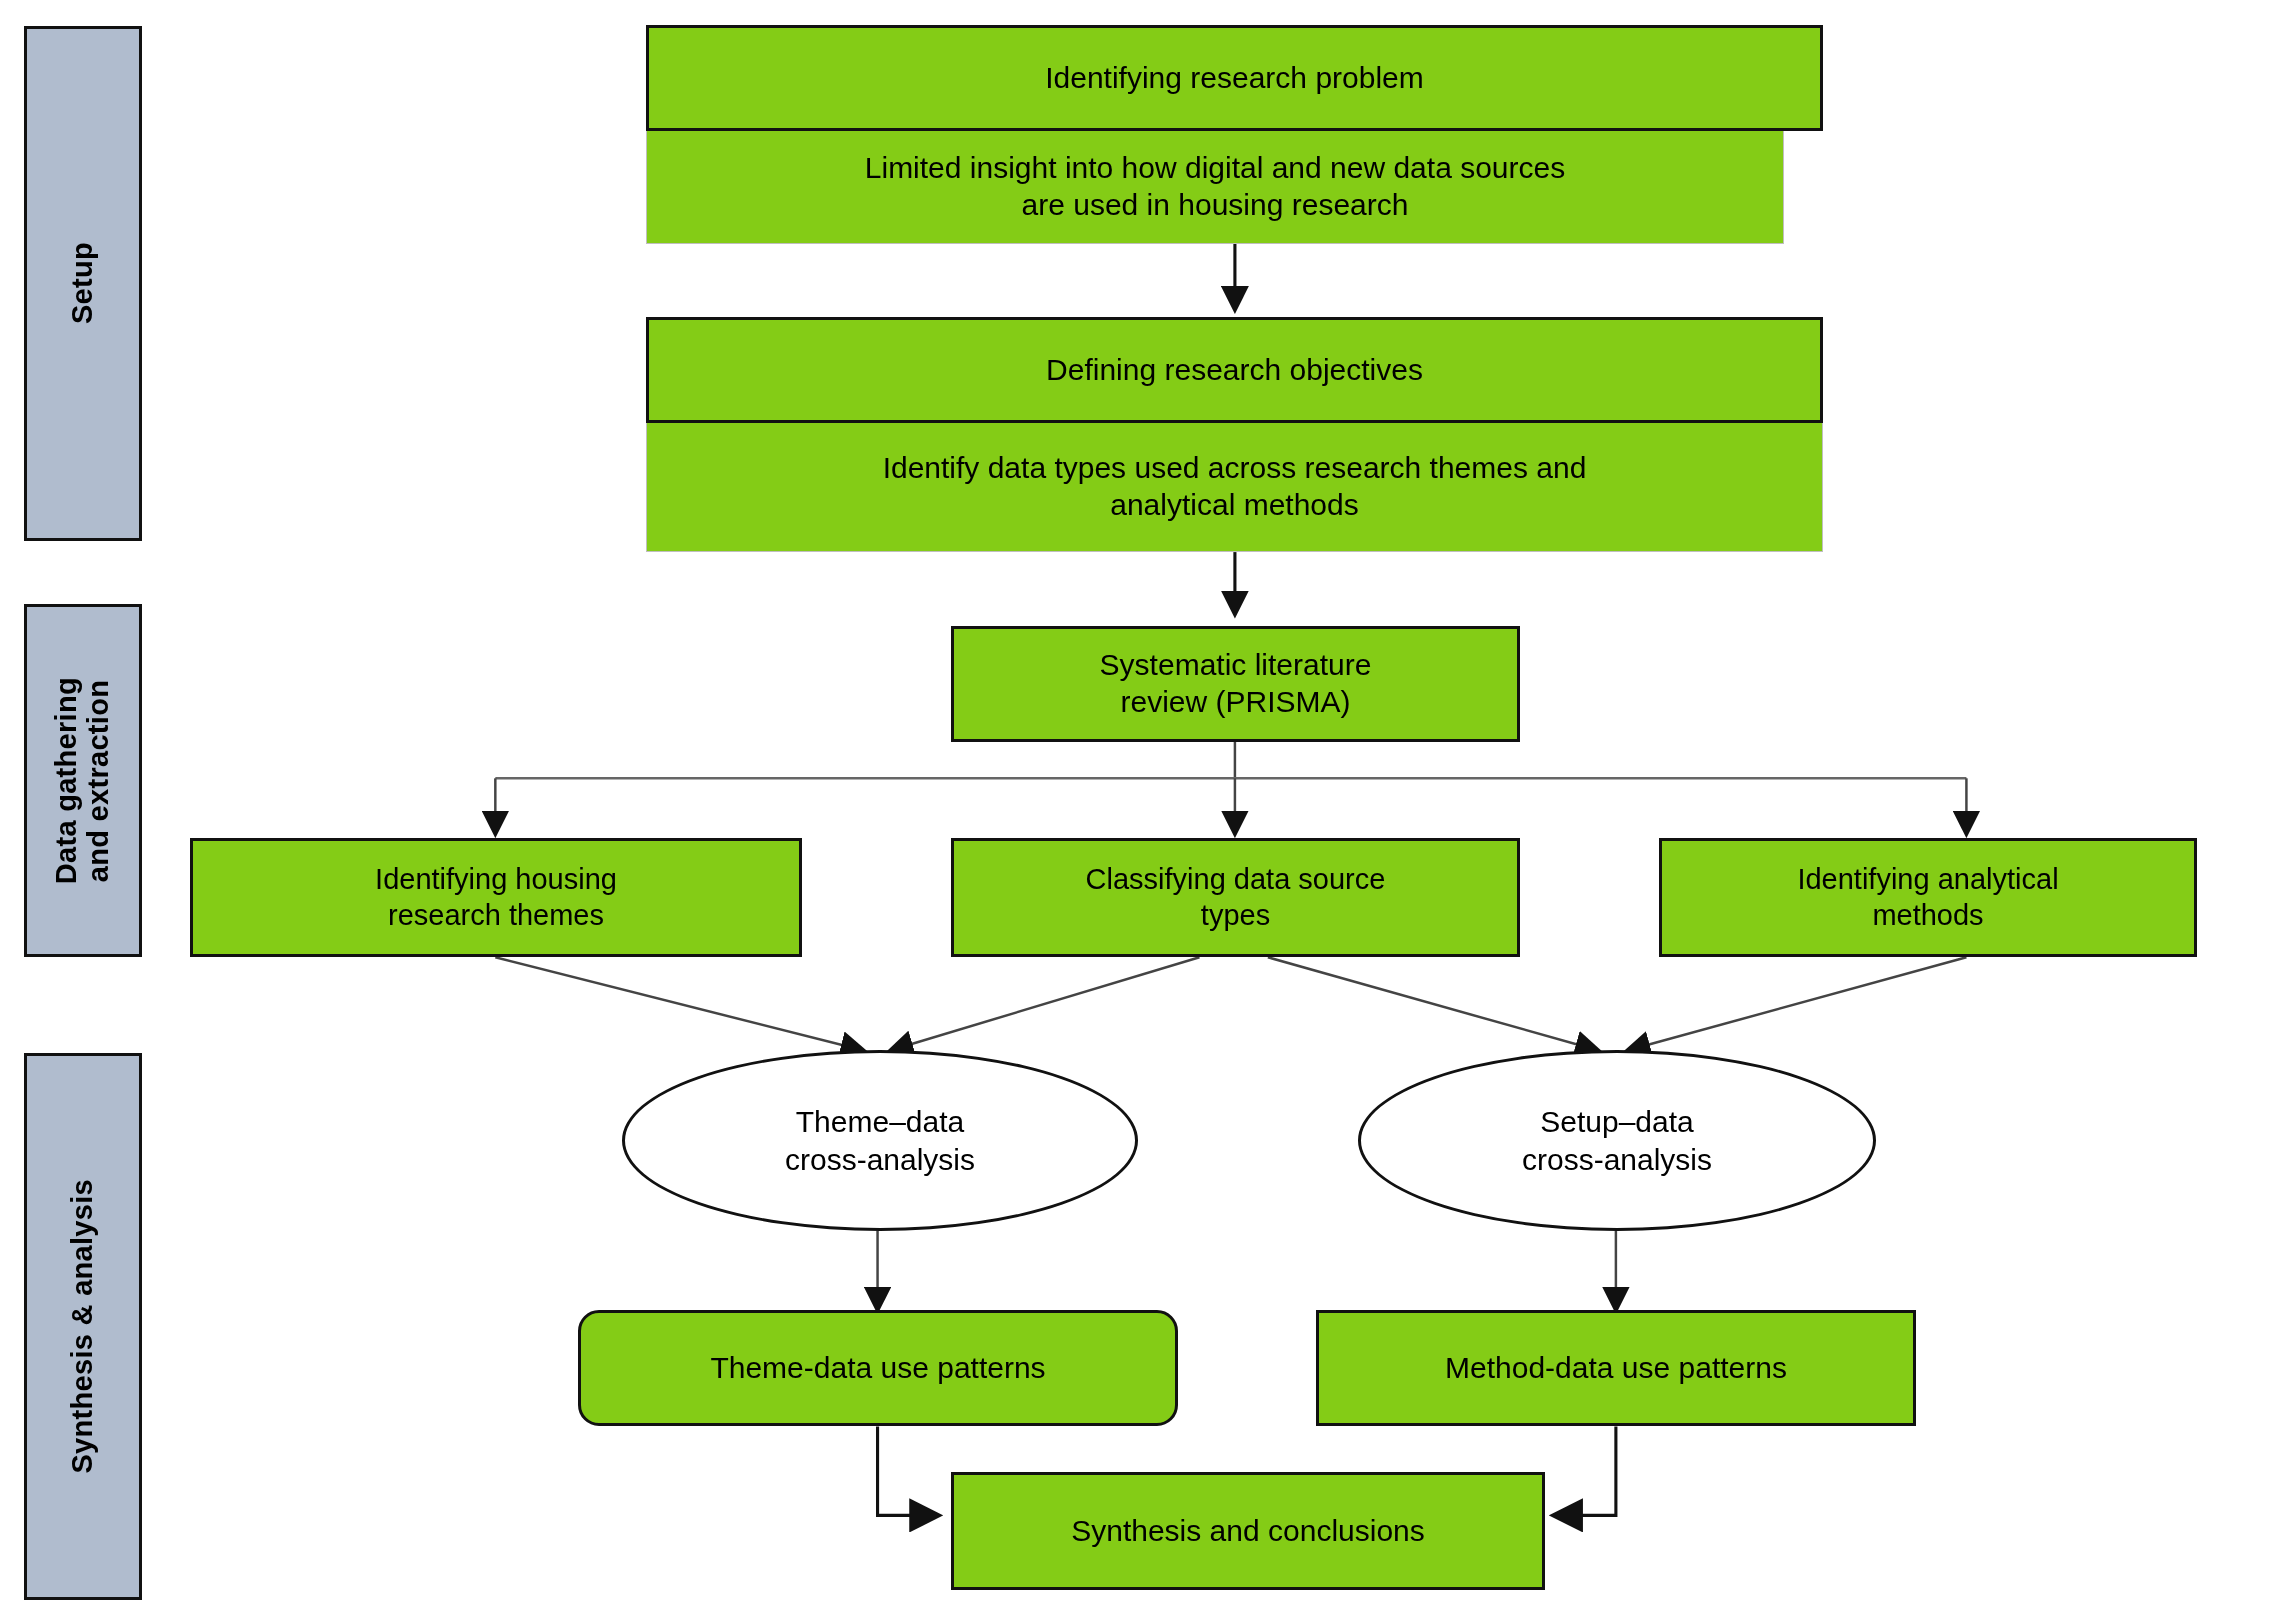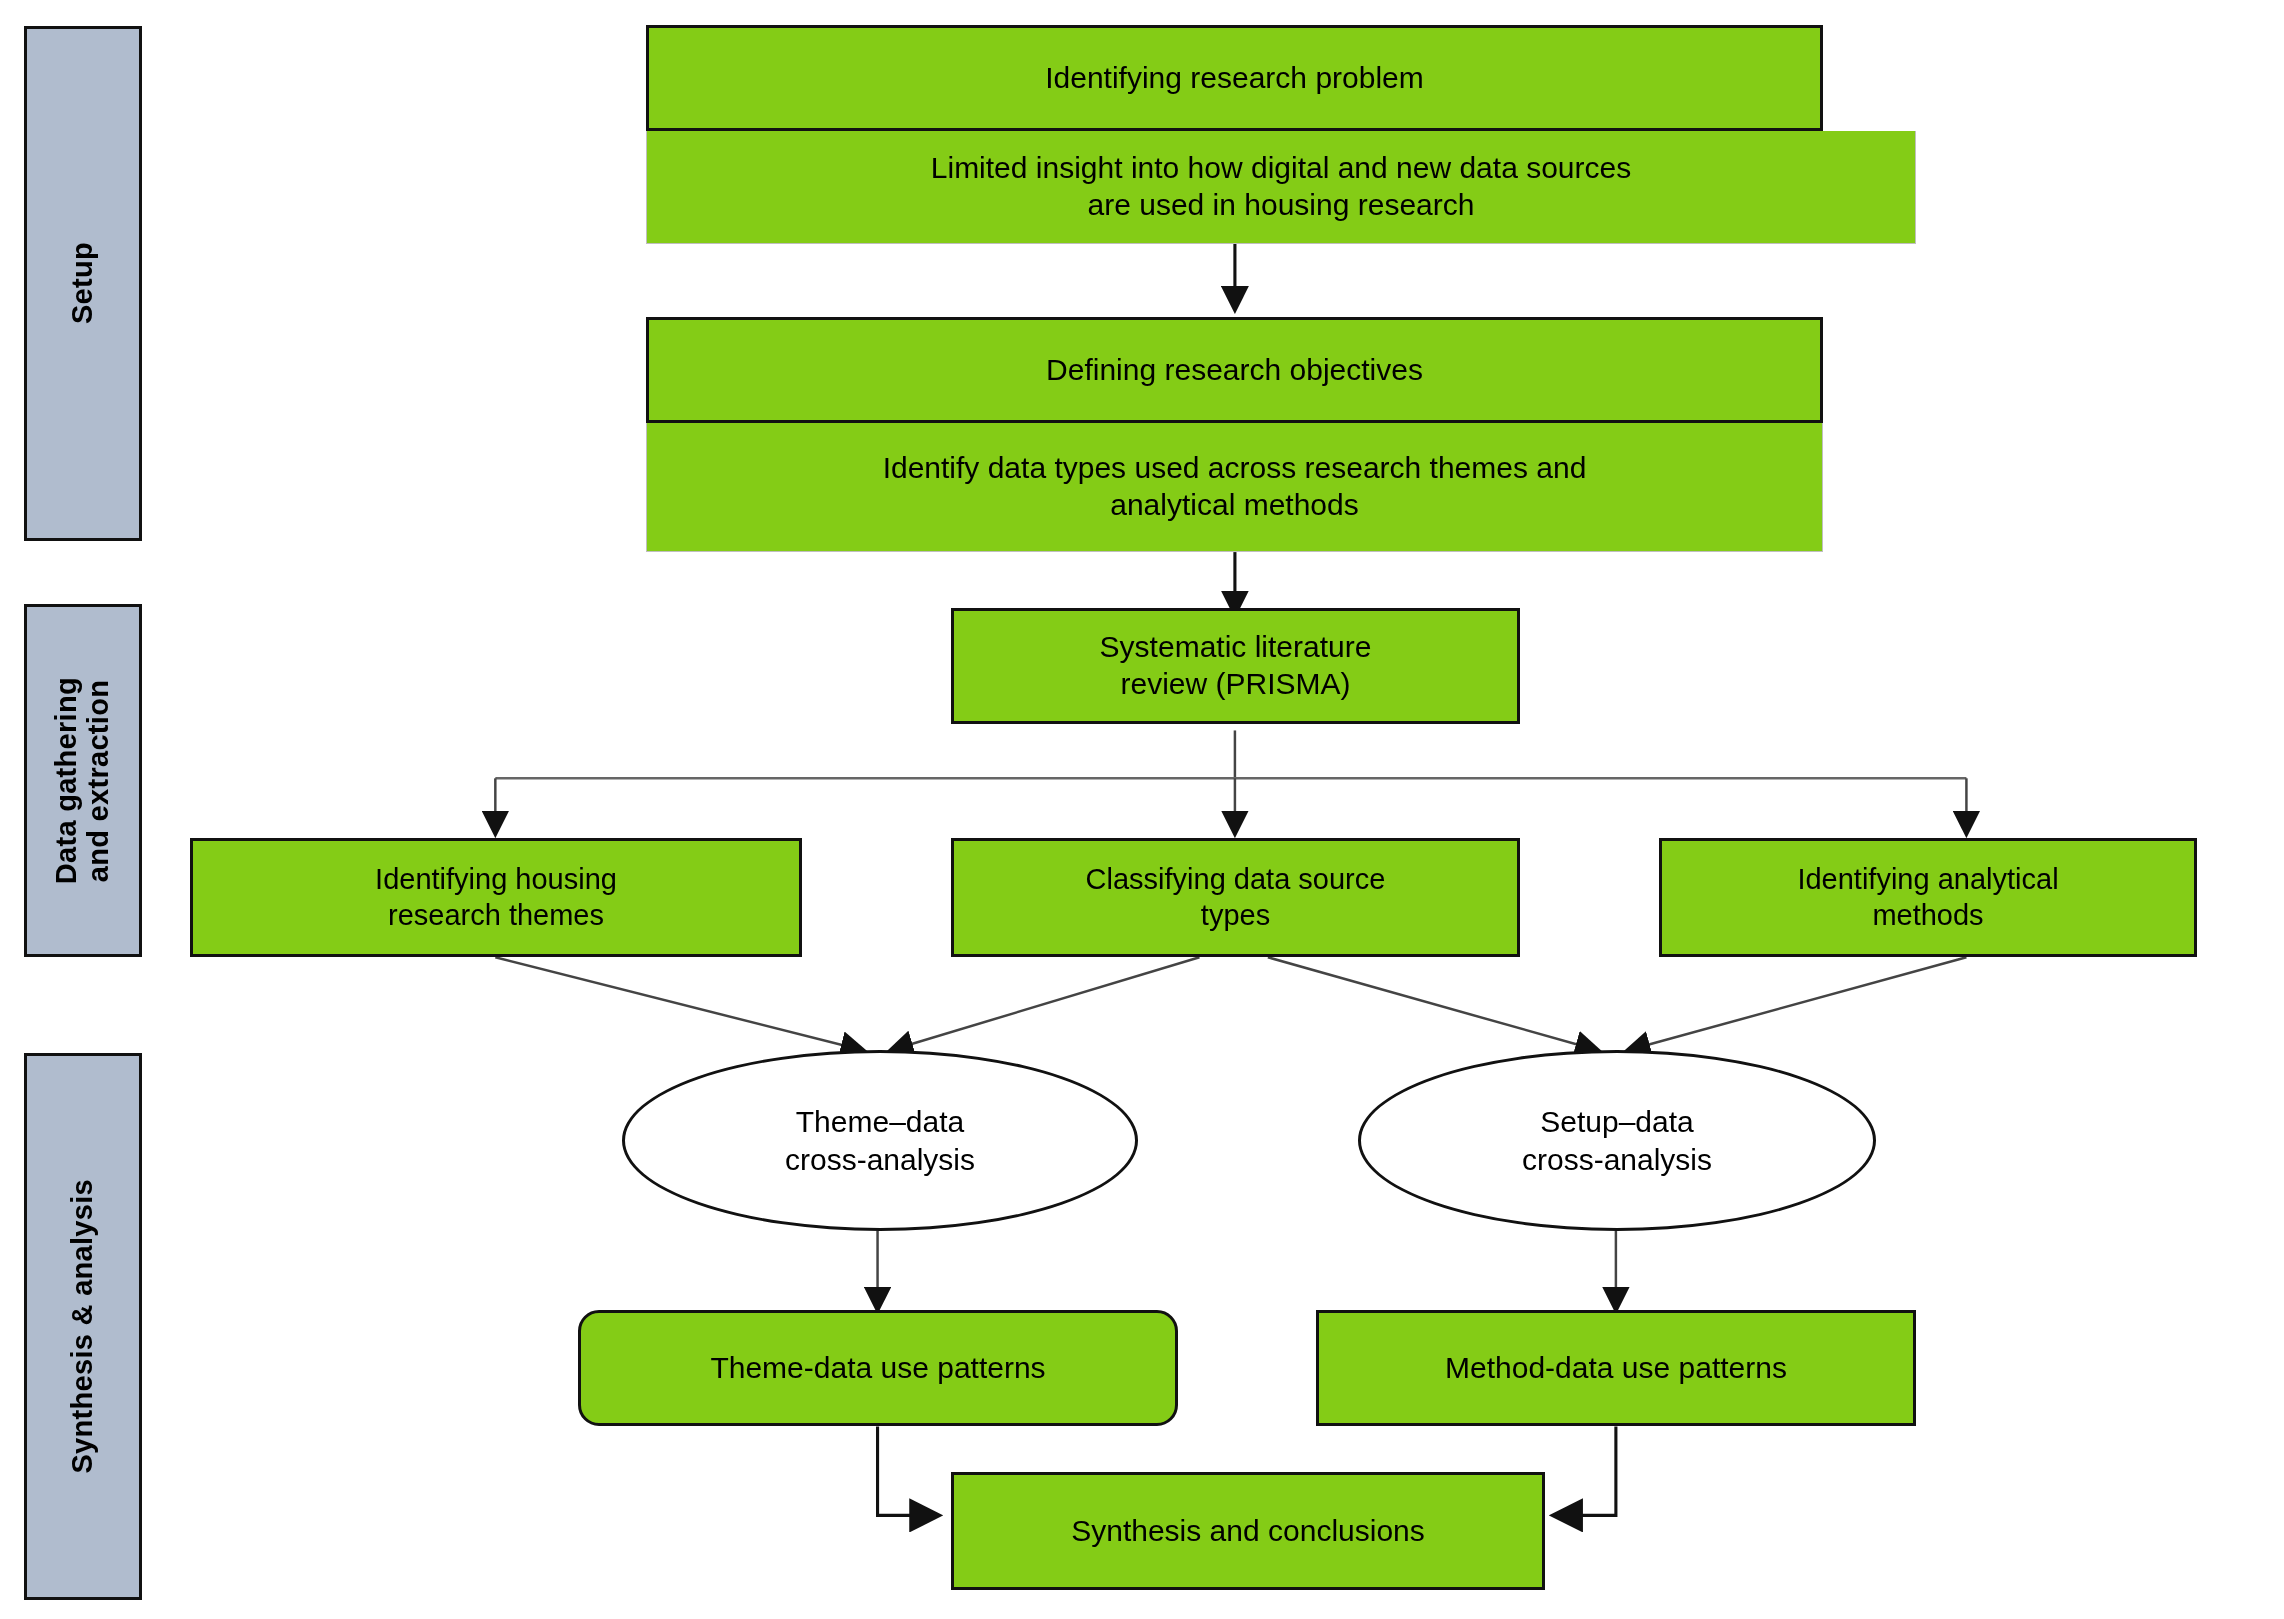--- a/index.html
+++ b/index.html
@@ -82,34 +82,34 @@
 and extraction</div>
   </div>
 
   <div class="band" style="left:23.6px;top:1053px;width:118px;height:547px;">
     <div class="band-label">Synthesis &amp; analysis</div>
   </div>
 
   <div class="node node-head" style="left:646px;top:25px;width:1177px;height:106px;">
     <div class="node-txt">Identifying research problem</div>
   </div>
-  <div class="node node-desc" style="left:646px;top:131px;width:1270px;height:113px;text-align:center;">
+  <div class="node node-desc" style="left:646px;top:131px;width:1138px;height:113px;text-align:center;">
     <div class="node-txt">Limited insight into how digital and new data sources
 are used in housing research</div>
   </div>
 
   <div class="node node-head" style="left:646px;top:317px;width:1177px;height:106px;">
     <div class="node-txt">Defining research objectives</div>
   </div>
   <div class="node node-desc" style="left:646px;top:423px;width:1177px;height:129px;">
     <div class="node-txt">Identify data types used across research themes and
 analytical methods</div>
   </div>
 
-  <div class="node node-plain" style="left:951px;top:608px;width:569px;height:116px;text-align:center;">
+  <div class="node node-plain" style="left:951px;top:626px;width:569px;height:116px;text-align:center;">
     <div class="node-txt">Systematic literature
 review (PRISMA)</div>
   </div>
 
   <div class="node node-plain" style="left:190px;top:838px;width:612px;height:119px;">
     <div class="node-txt small">Identifying housing
 research themes</div>
   </div>
 
   <div class="node node-plain" style="left:951px;top:838px;width:569px;height:119px;">

